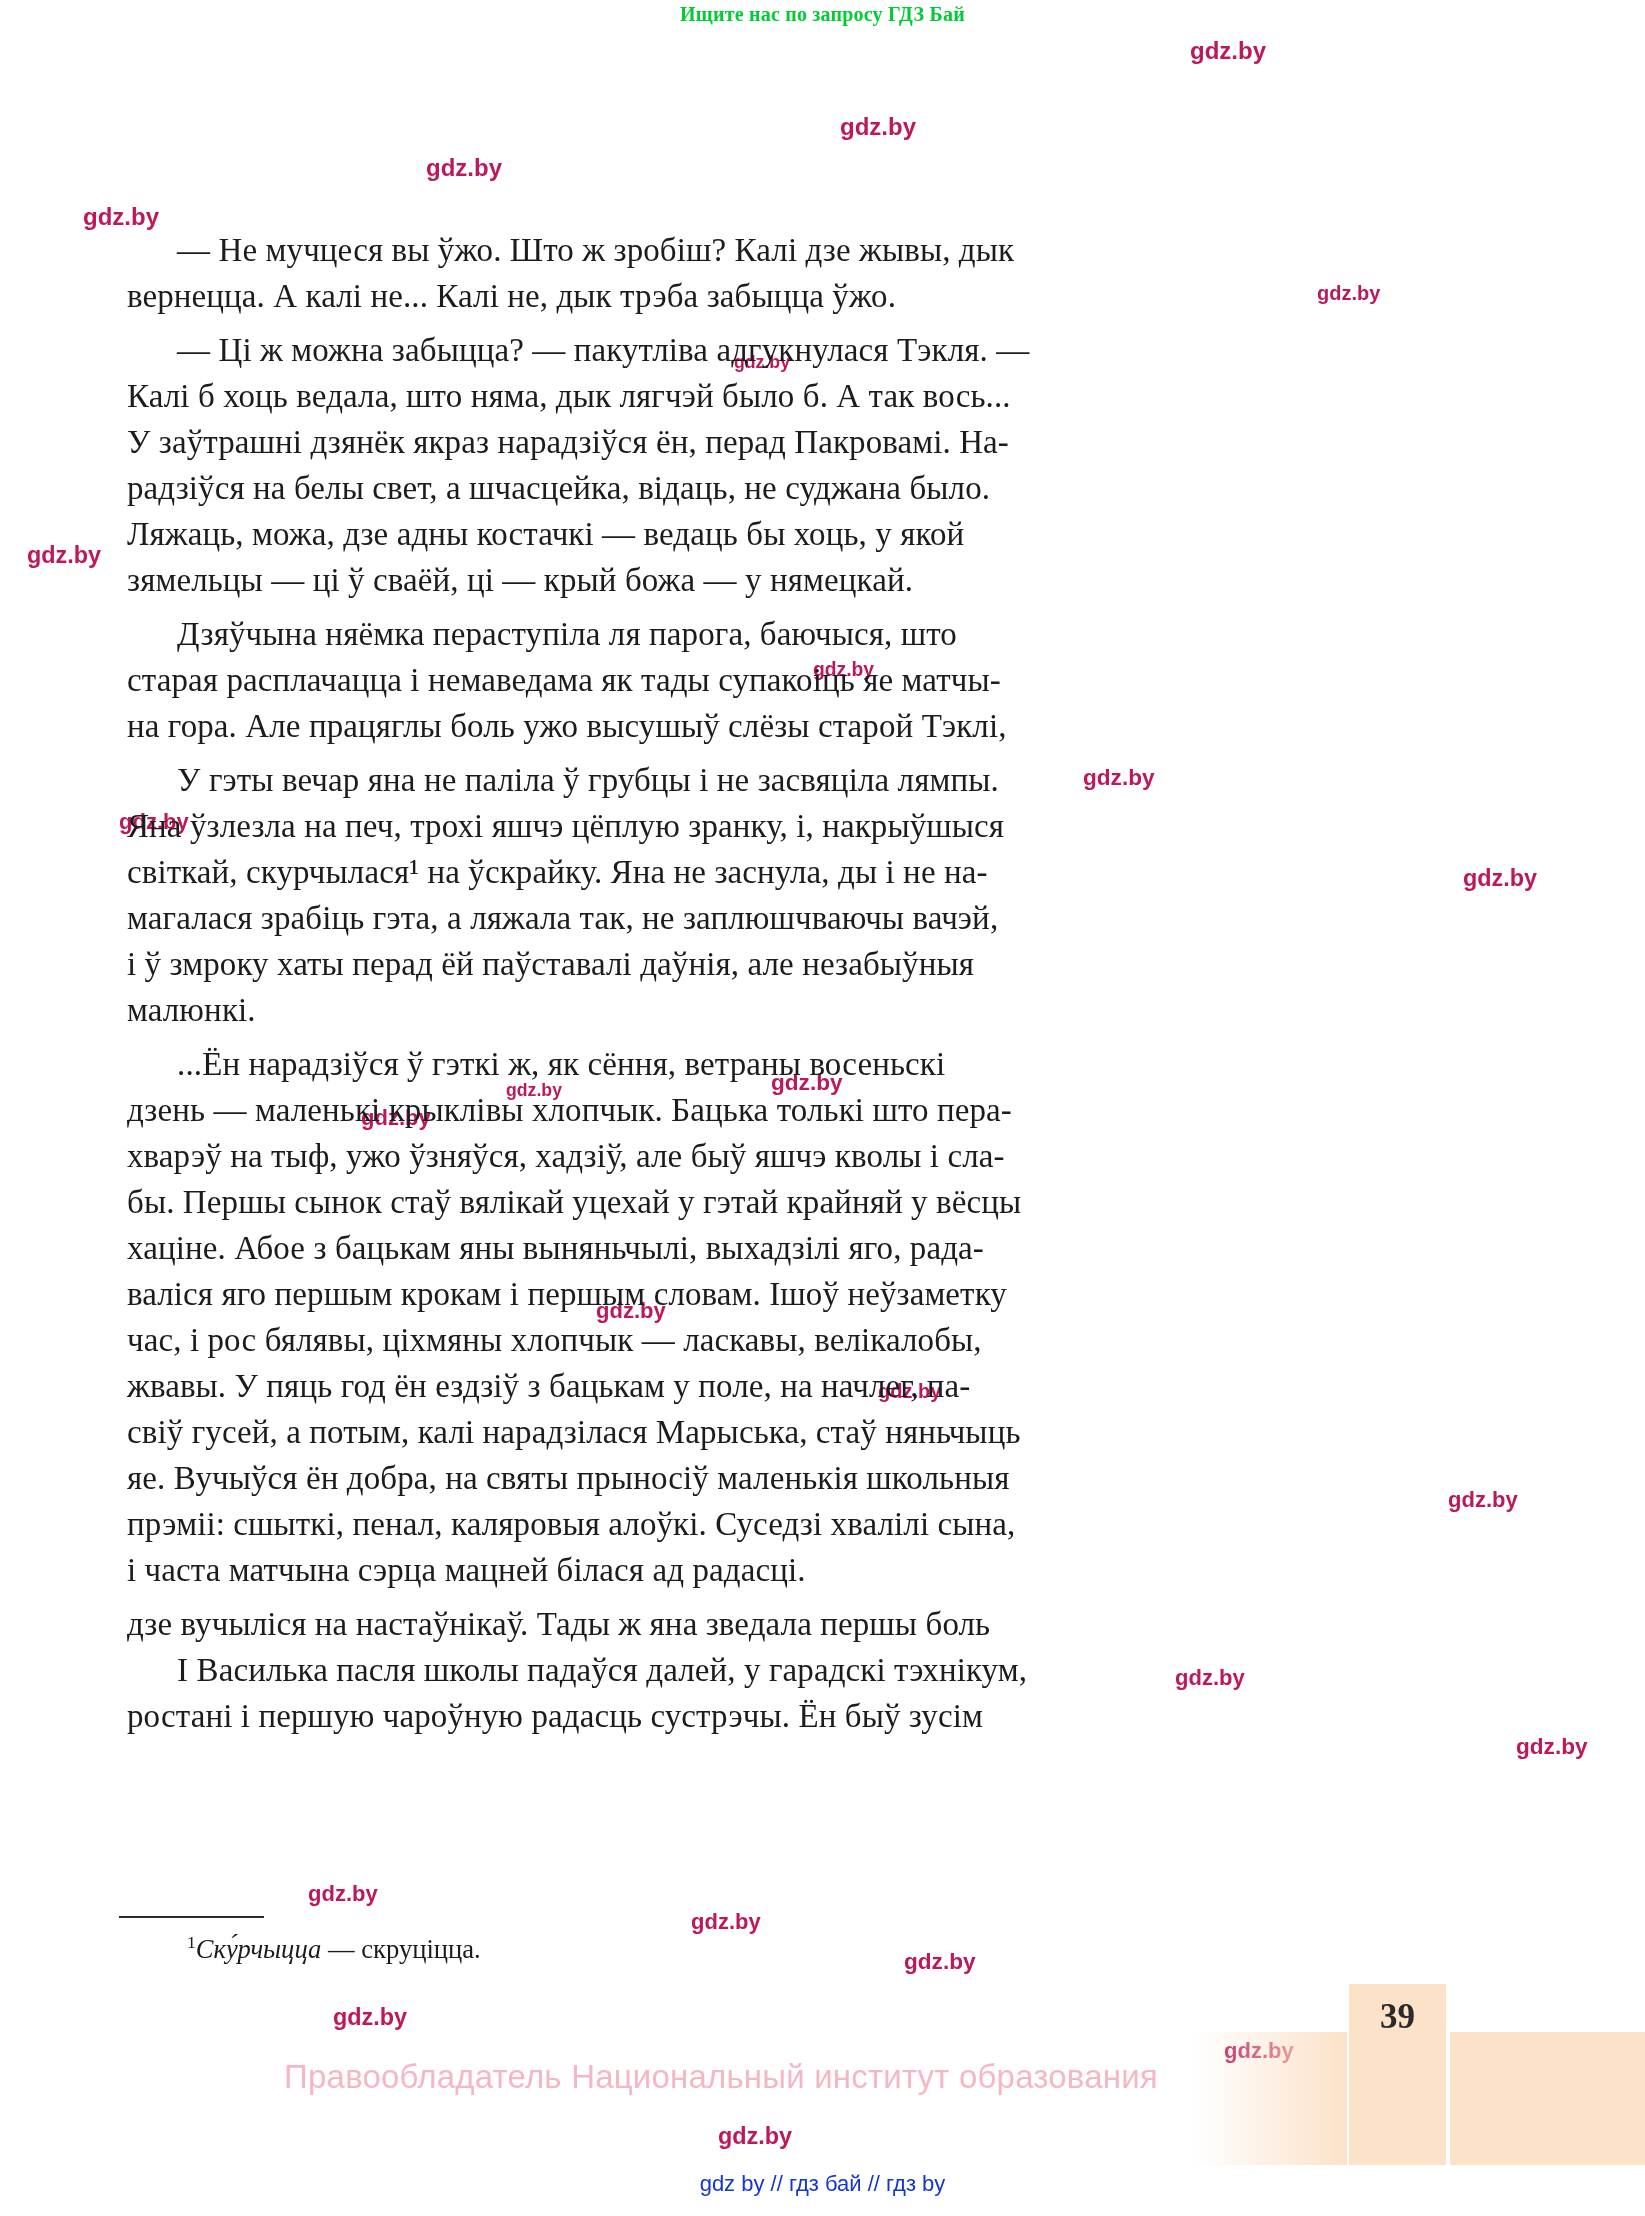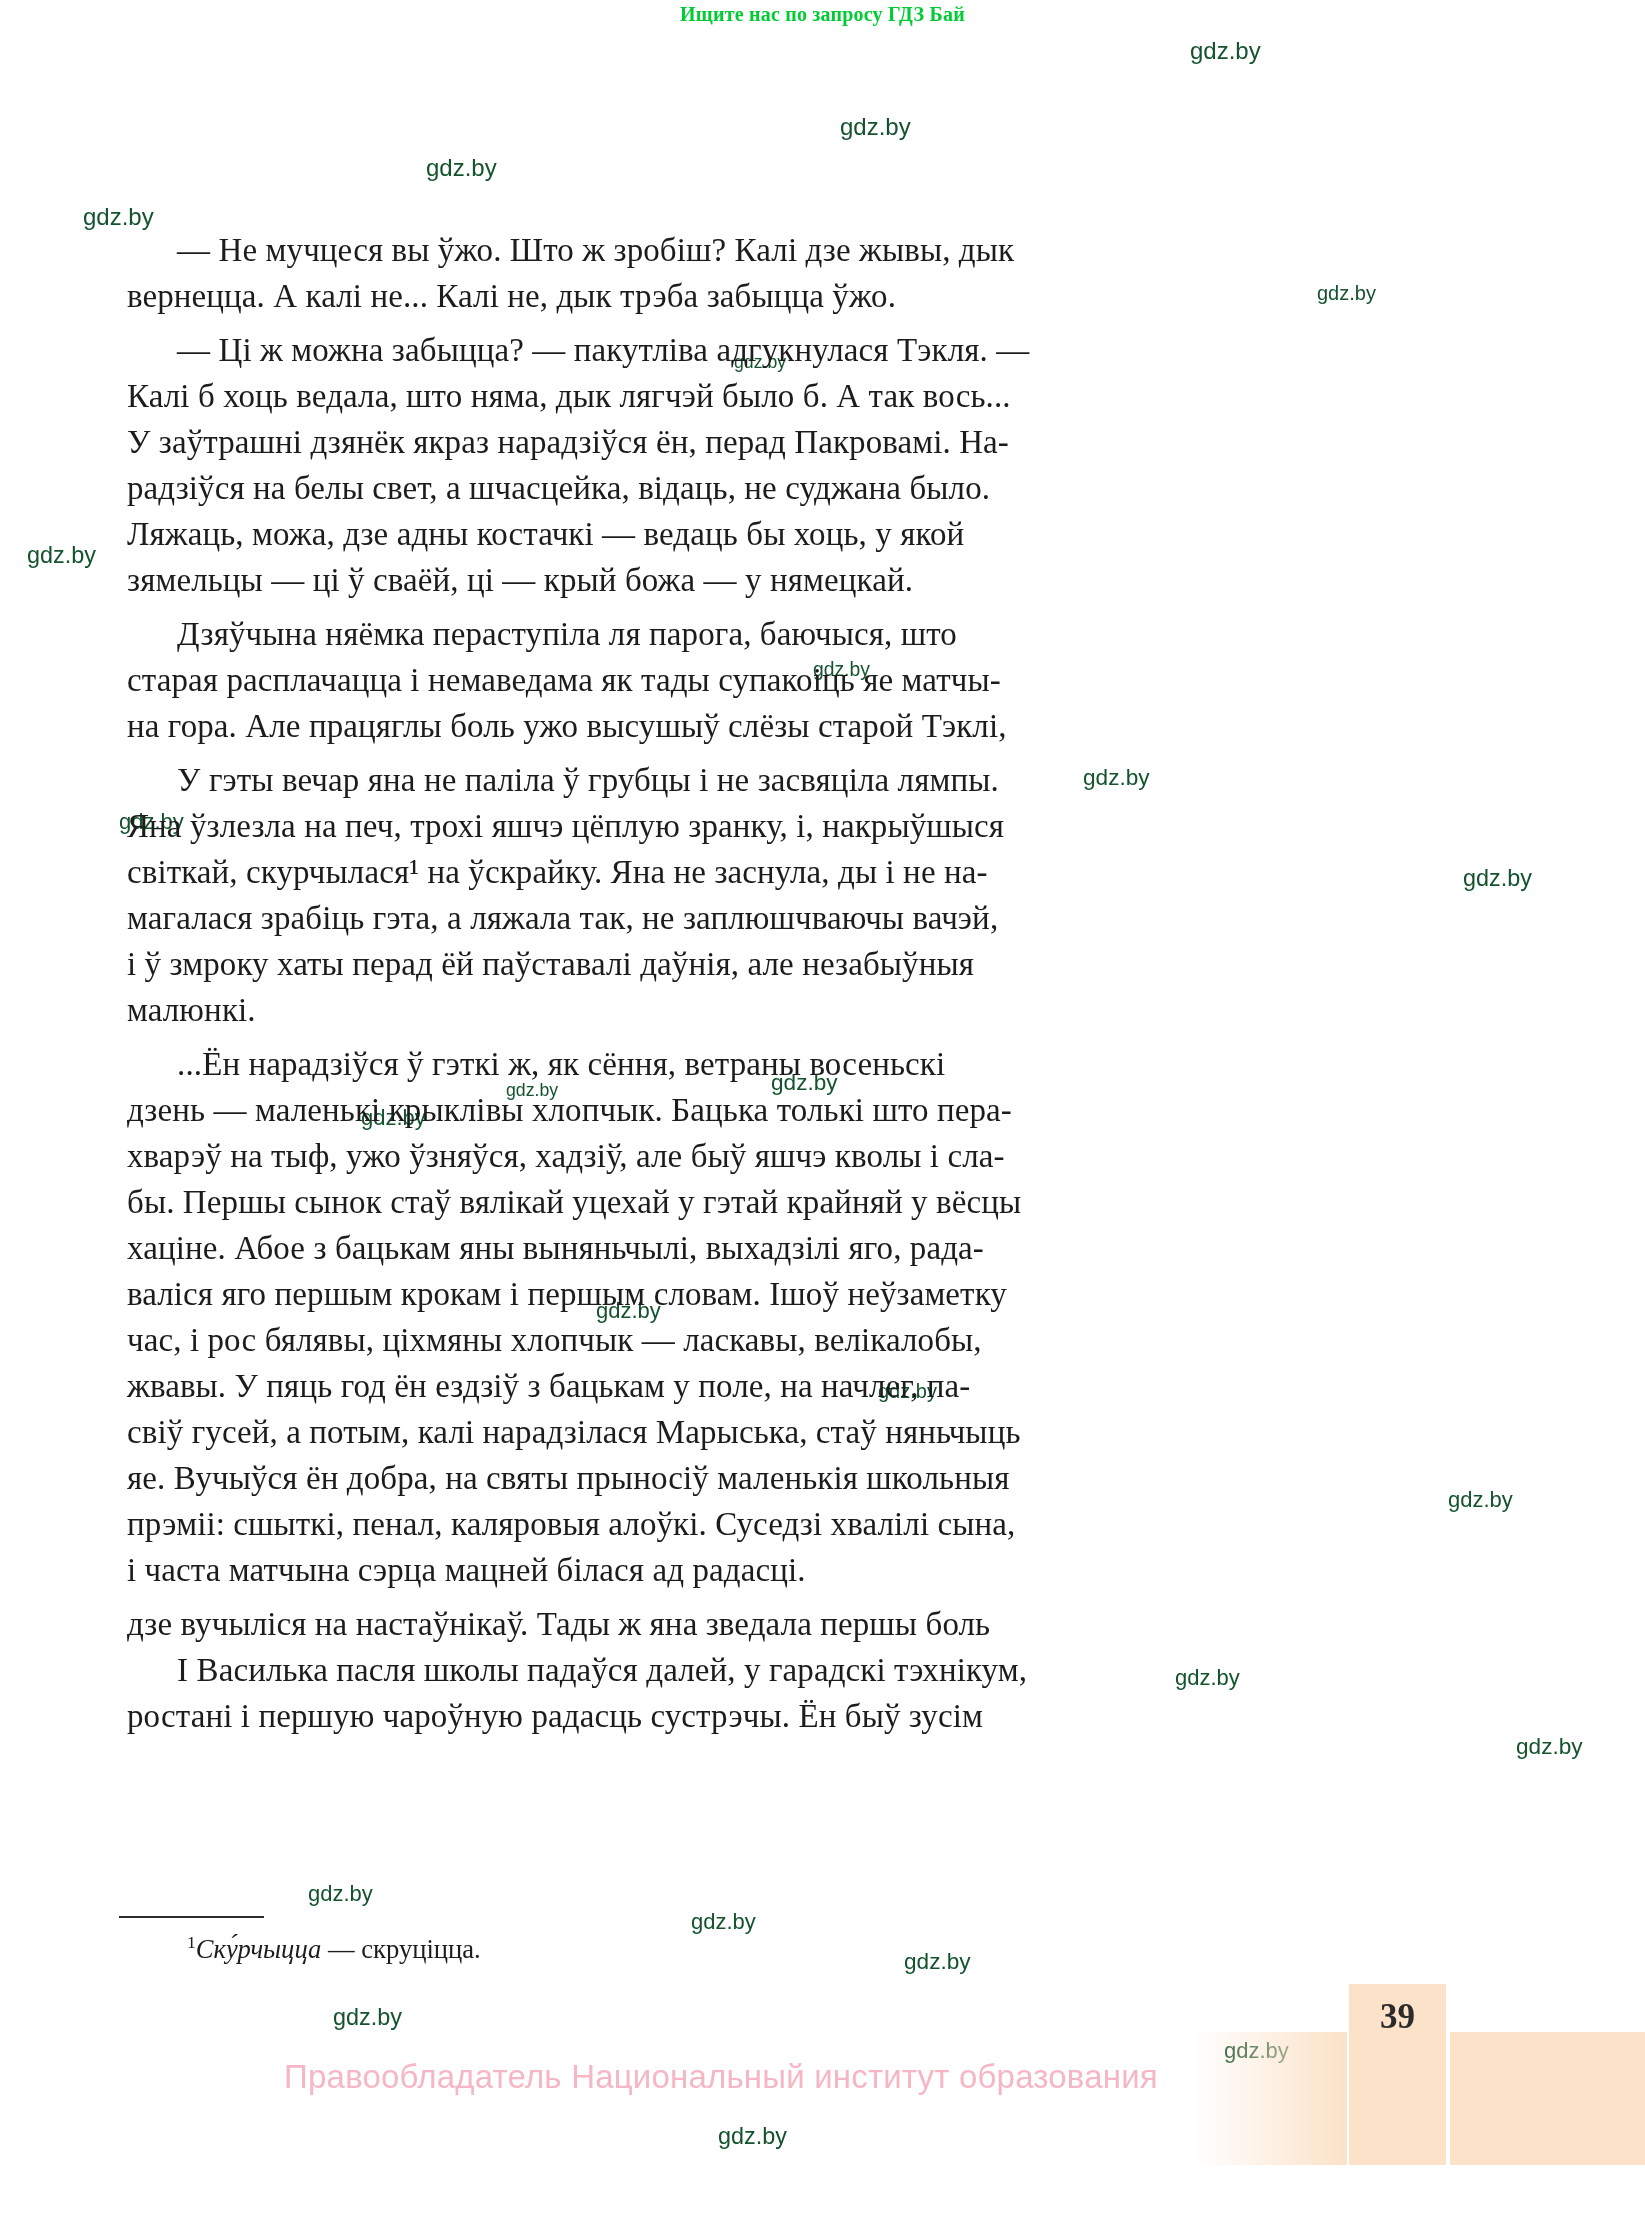--- a/index.html
+++ b/index.html
@@ -28,23 +28,23 @@
     font-weight: 700;
     color: #00cc33;
     letter-spacing: 0.2px;
     white-space: nowrap;
   }
 
   
   .wm {
     position: absolute;
     font-family: "Liberation Sans", sans-serif;
-    color: #14532d;
-    white-space: nowrap;
-    font-weight: 400;
+    color: #be185d;
+    white-space: nowrap;
+    font-weight: 700;
   }
 
   
   .body-text {
     position: absolute;
     left: 119px;
     top: 219px;
     width: 1353px;
     font-family: "Liberation Serif", "DejaVu Serif", serif;
     font-size: 33px;
@@ -200,15 +200,16 @@
     <span class="fn-mark">1</span><span class="fn-term">Ску́рчыцца</span><span> — </span><span>скруціцца.</span>
   </div>
 
   <div class="pg-block pg-block-left"></div>
   <div class="pg-block pg-block-right"></div>
   <div class="pg-block pg-block-main"></div>
   <div class="page-number">39</div>
 
   <div class="copyright-wm">Правообладатель Национальный институт образования</div>
 
+  <div class="footer-links">gdz by  //  гдз бай  //  гдз by</div>
 
 </div>
 
 
 </body></html>

